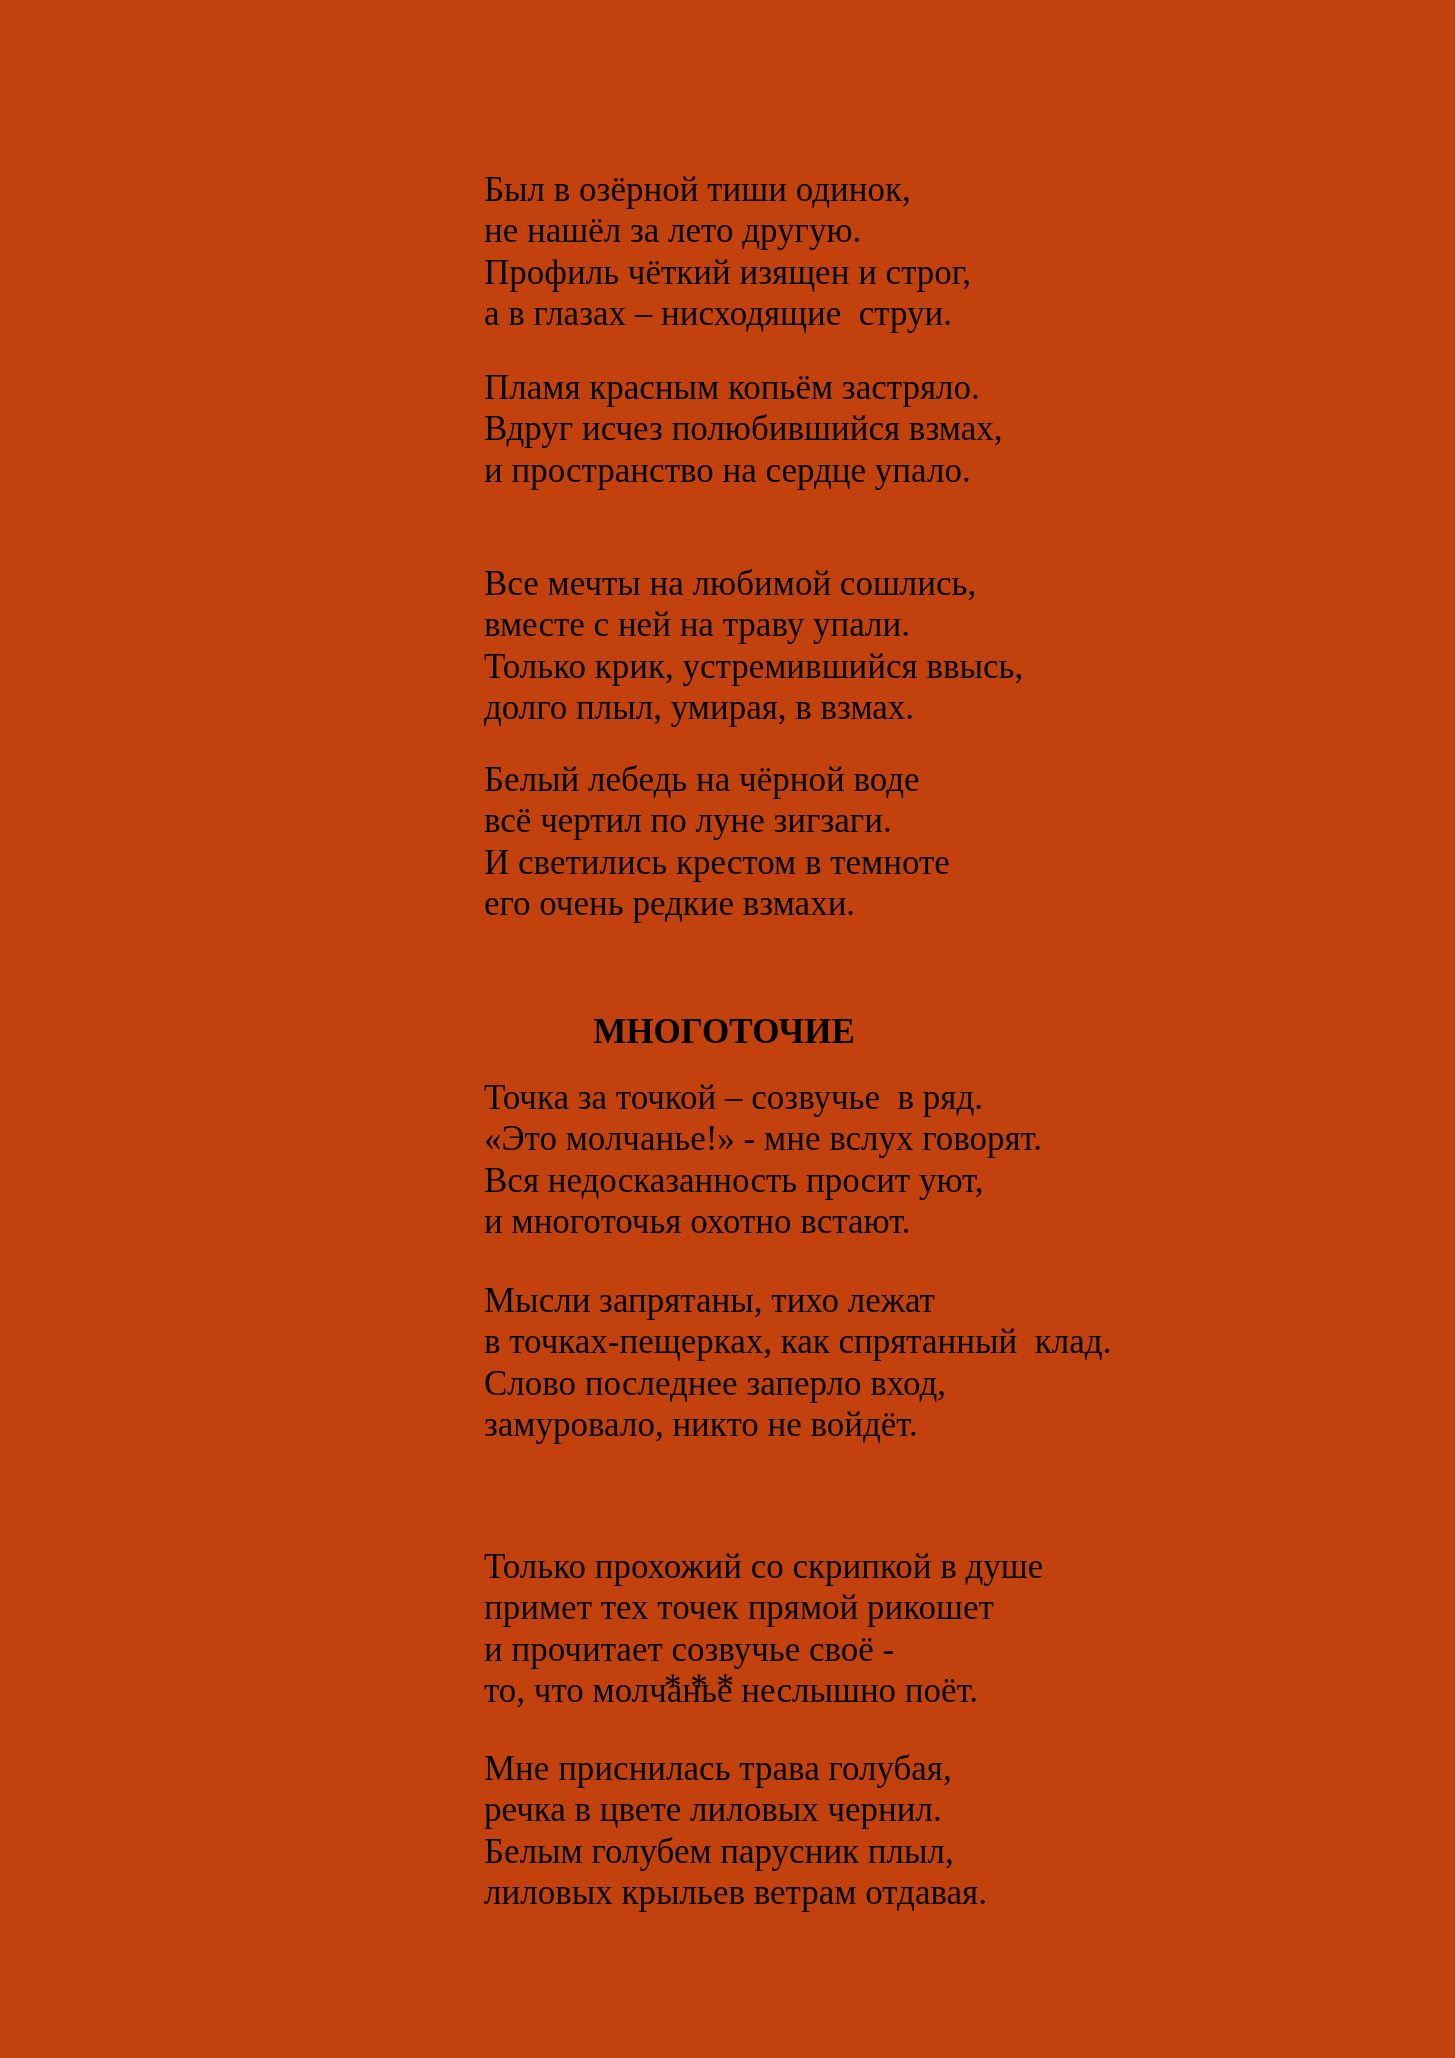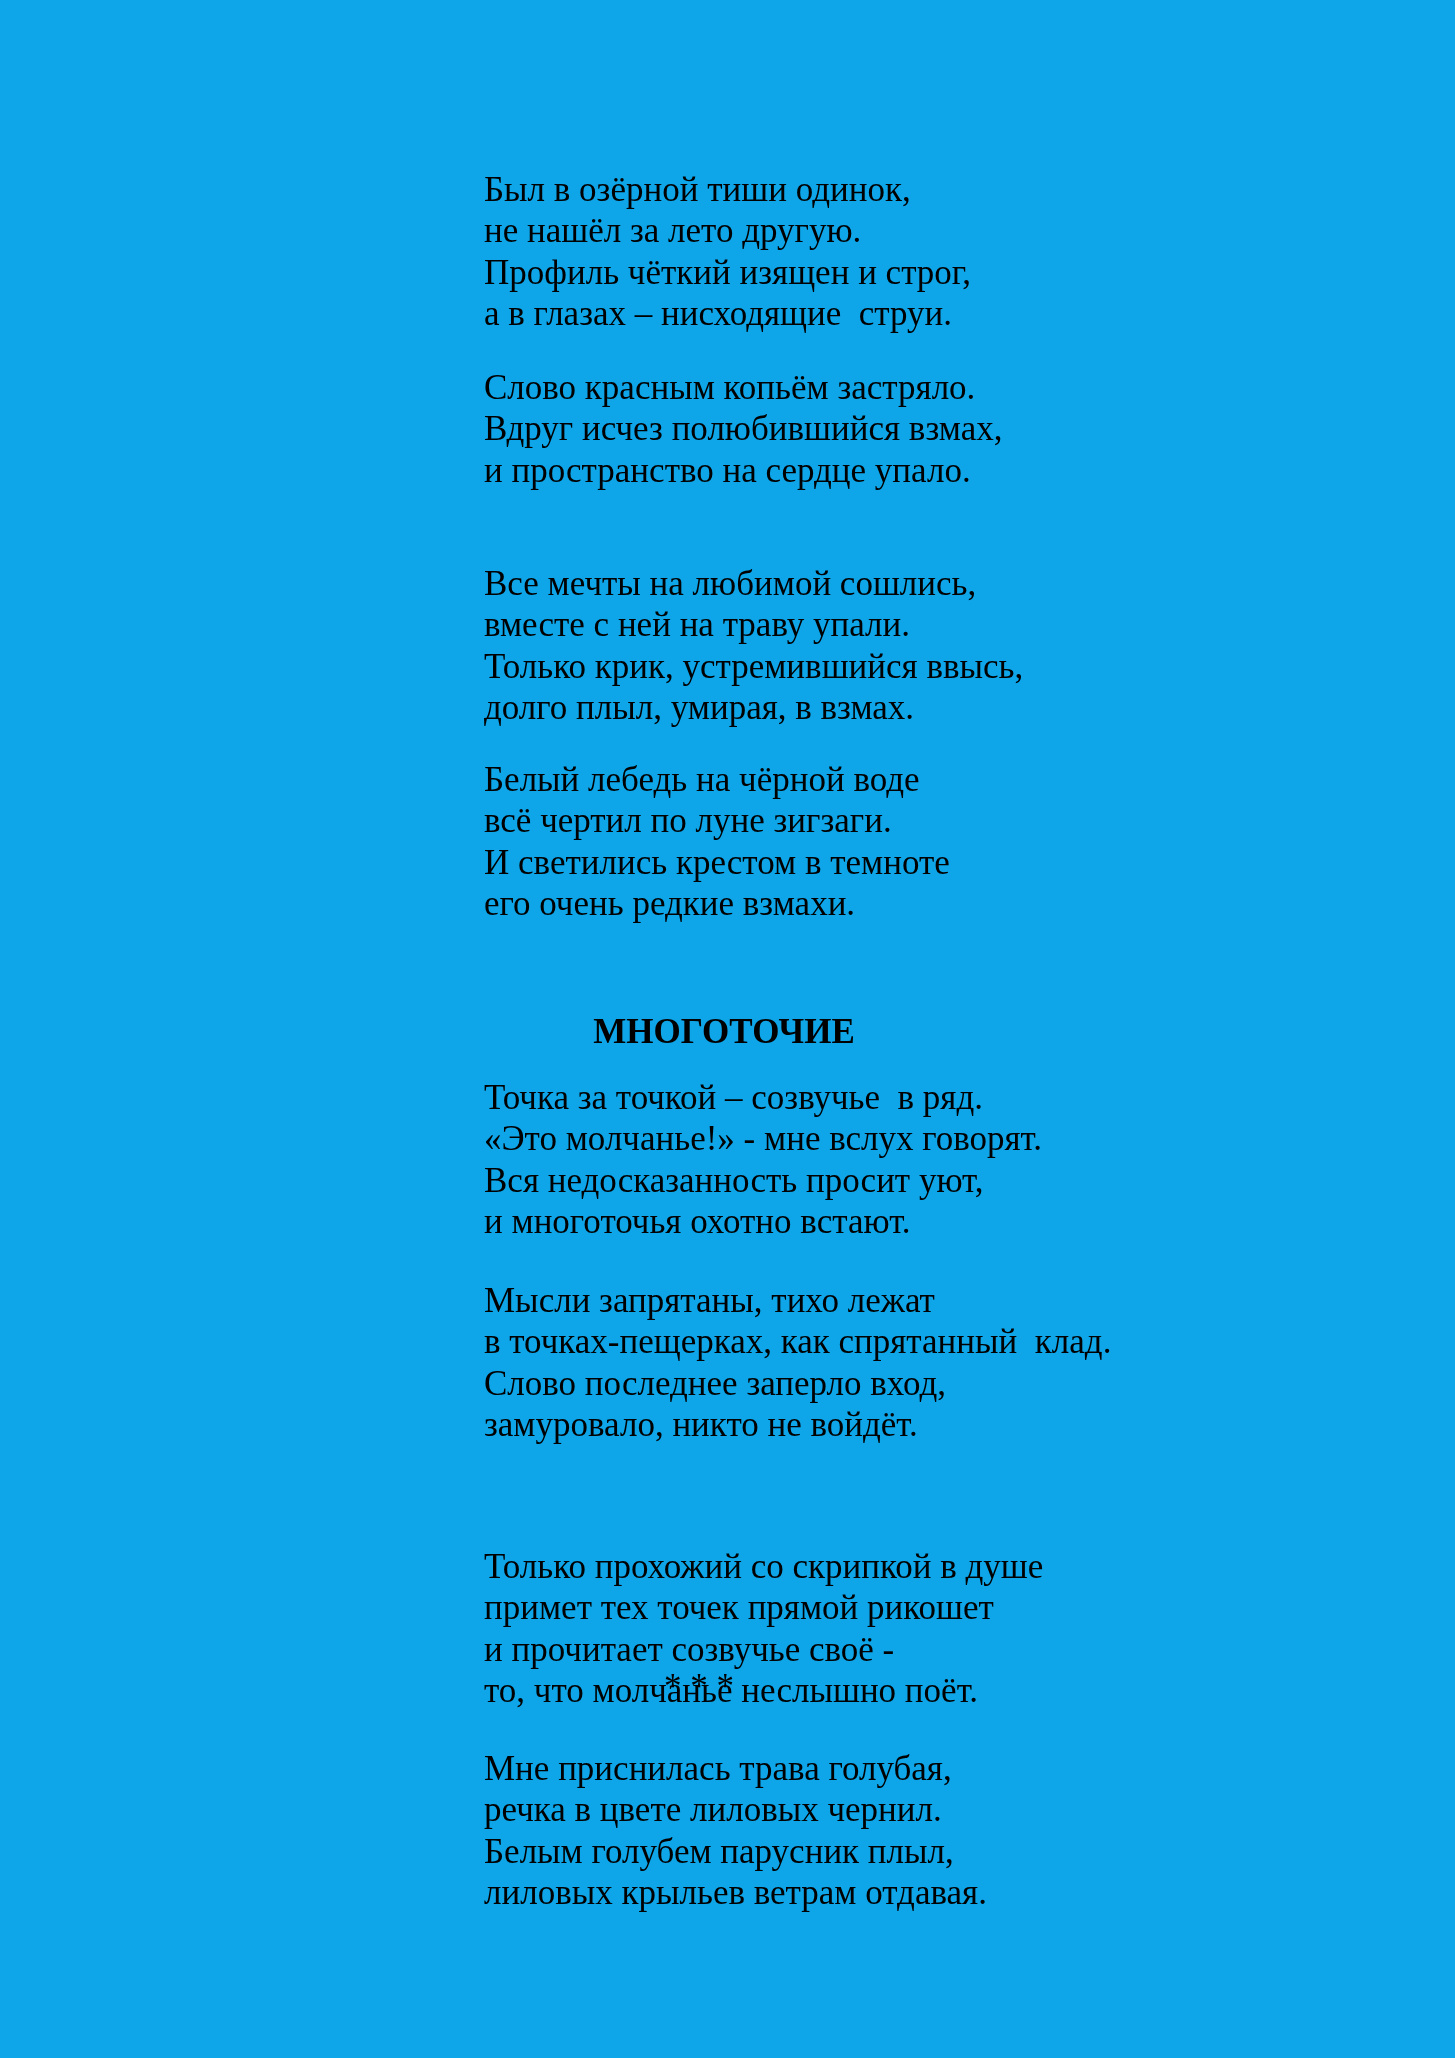--- a/index.html
+++ b/index.html
@@ -4,21 +4,21 @@
 <style>
   html, body {
     margin: 0;
     padding: 0;
     background: #ffffff;
   }
   .page {
     position: relative;
     width: 1455px;
     height: 2058px;
-    background: #0ea5e9;
+    background: #c2410c;
     color: #000000;
     font-family: "Liberation Serif", "DejaVu Serif", serif;
     overflow: hidden;
   }
   .stanza {
     position: absolute;
     left: 484px;
   }
   .line {
     font-size: 35px;
@@ -53,21 +53,21 @@
 <div class="page">
 
   <div class="stanza" style="top:169px">
     <div class="line">Был в озёрной тиши одинок,</div>
     <div class="line">не нашёл за лето другую.</div>
     <div class="line">Профиль чёткий изящен и строг,</div>
     <div class="line">а в глазах – нисходящие  струи.</div>
   </div>
 
   <div class="stanza" style="top:367px">
-    <div class="line">Слово красным копьём застряло.</div>
+    <div class="line">Пламя красным копьём застряло.</div>
     <div class="line">Вдруг исчез полюбившийся взмах,</div>
     <div class="line">и пространство на сердце упало.</div>
   </div>
 
   <div class="stanza" style="top:563px">
     <div class="line">Все мечты на любимой сошлись,</div>
     <div class="line">вместе с ней на траву упали.</div>
     <div class="line">Только крик, устремившийся ввысь,</div>
     <div class="line">долго плыл, умирая, в взмах.</div>
   </div>

